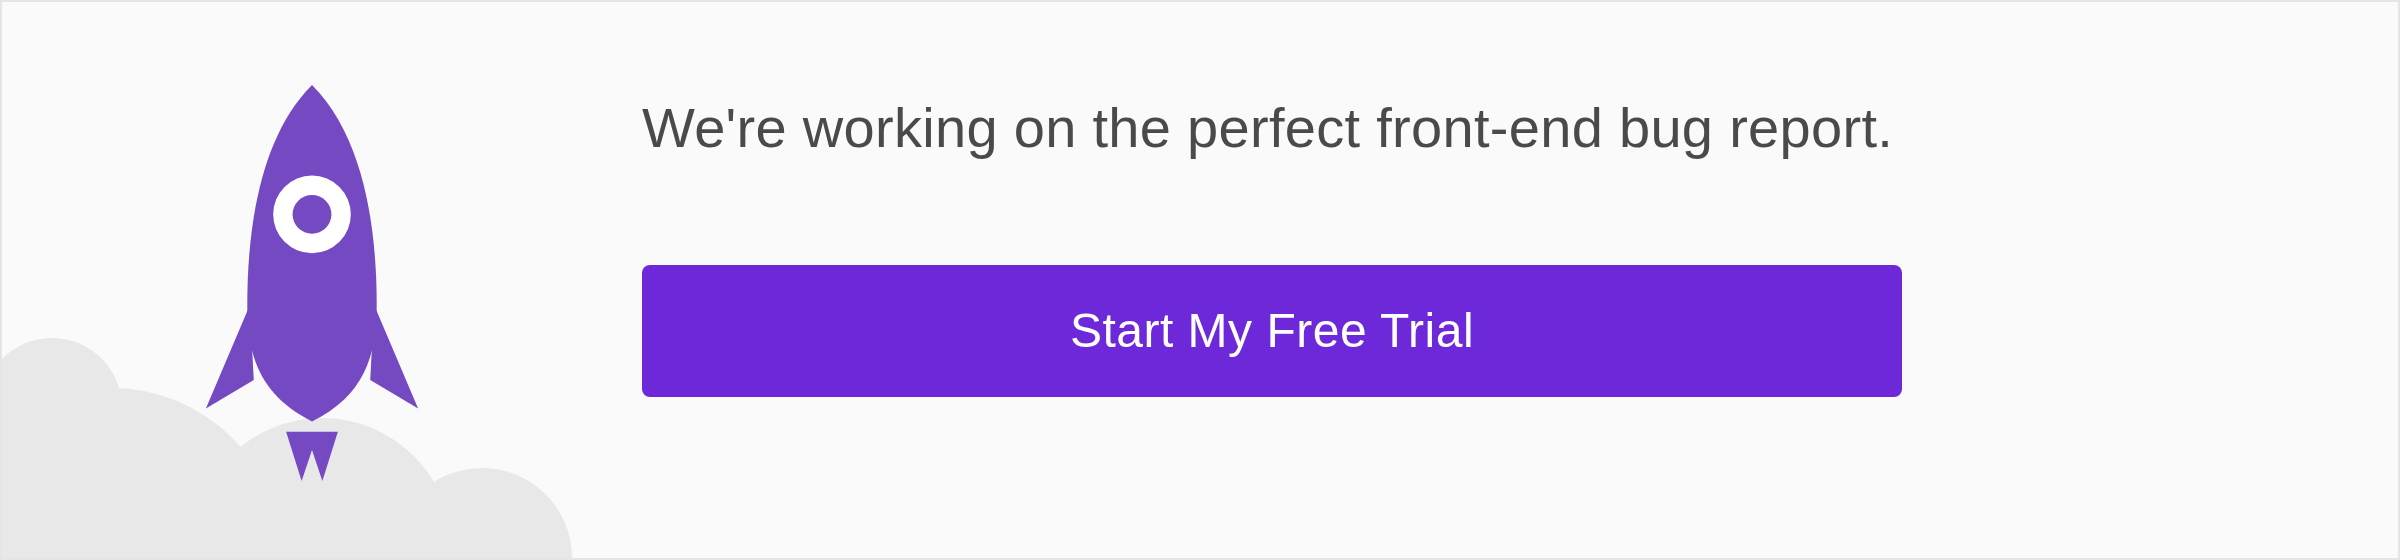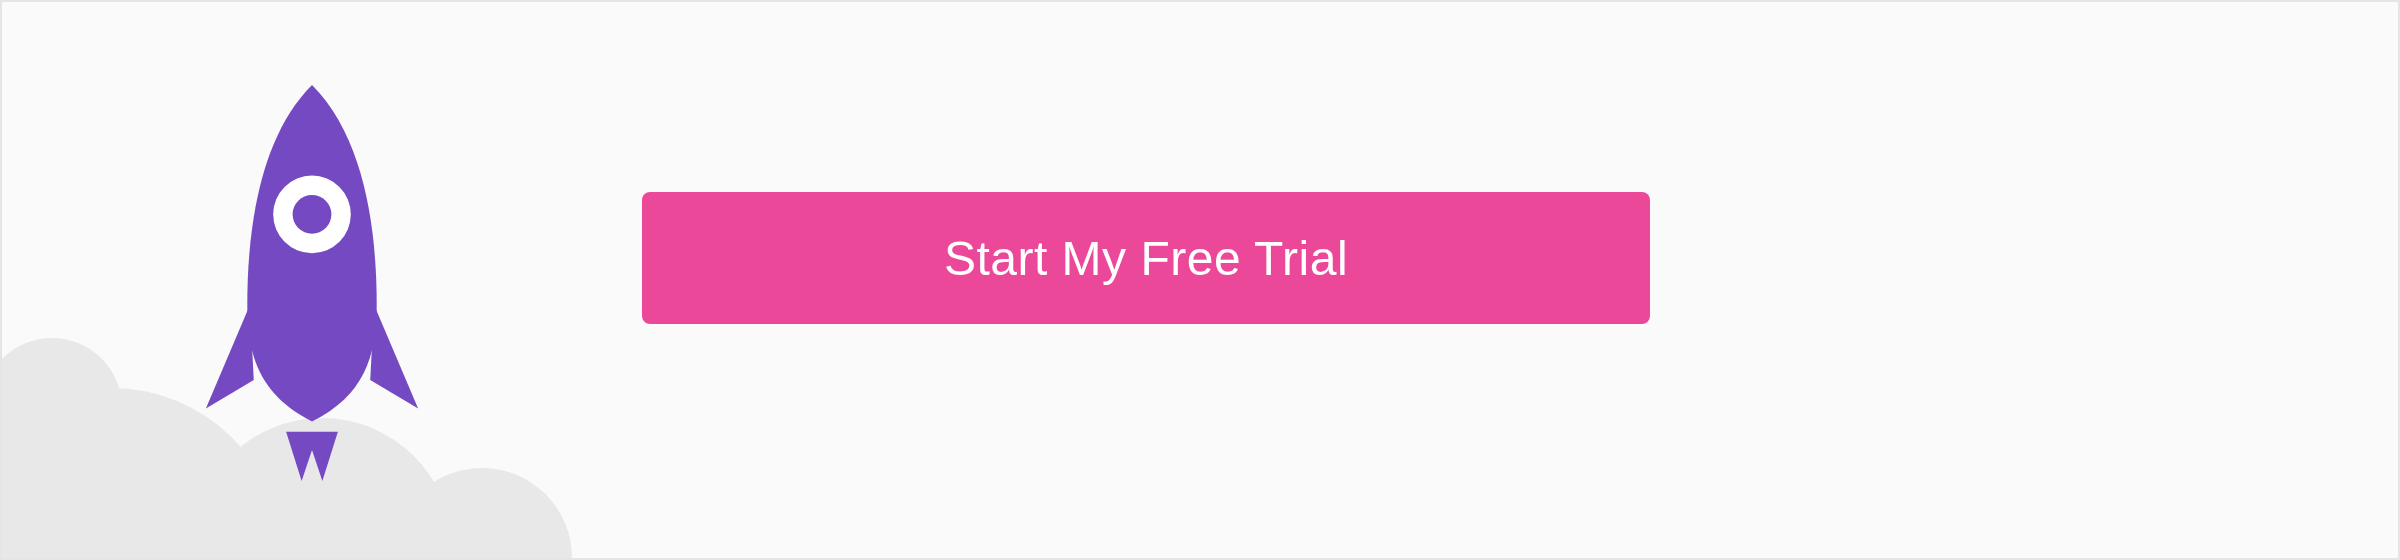--- a/index.html
+++ b/index.html
@@ -43,23 +43,23 @@
     }
     .headline {
       font-size: 56px;
       color: #4a4a4a;
       font-weight: 400;
       letter-spacing: 0.3px;
       line-height: 1.3;
     }
     .cta-button {
       margin-top: 100px;
-      width: 1008px;
+      width: 1260px;
       height: 132px;
-      background: #ec4899;
+      background: #6d28d9;
       border: none;
       border-radius: 8px;
       color: #ffffff;
       font-size: 48px;
       font-weight: 500;
       font-family: inherit;
       cursor: pointer;
       letter-spacing: 0.5px;
     }
   </style>
@@ -84,16 +84,17 @@
 
       <circle cx="100" cy="110" r="30" fill="#ffffff"></circle>
 
       <circle cx="100" cy="110" r="15" fill="#7549C2"></circle>
 
       <path d="M80 278 L 92 316 L 100 292 L 108 316 L 120 278 Z" fill="#7549C2"></path>
     </svg>
   </div>
 
   <div class="content">
+    <h1 class="headline">We're working on the perfect front-end bug report.</h1>
     <button class="cta-button">Start My Free Trial</button>
   </div>
 
 </div>
 
 </body></html>

